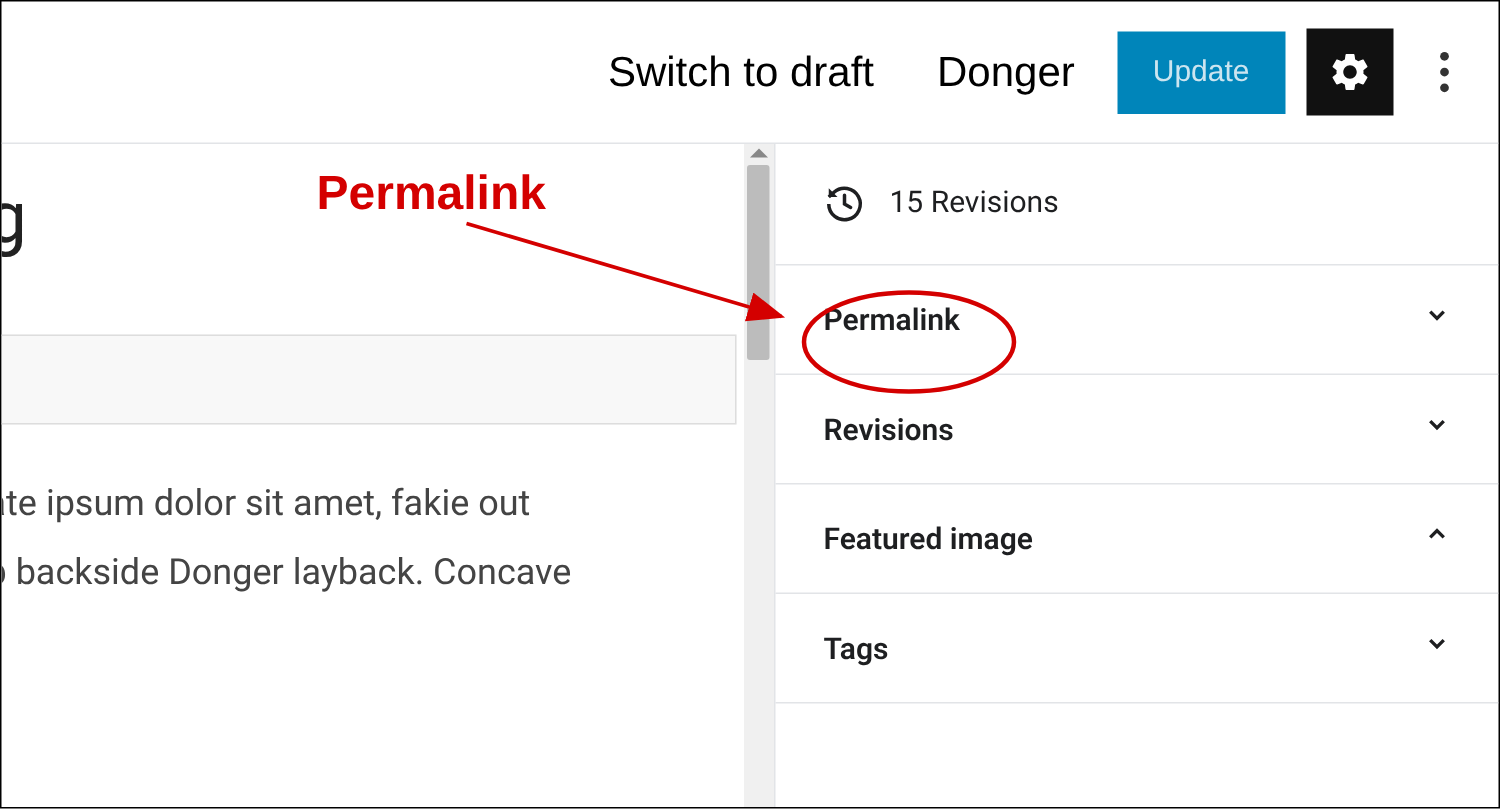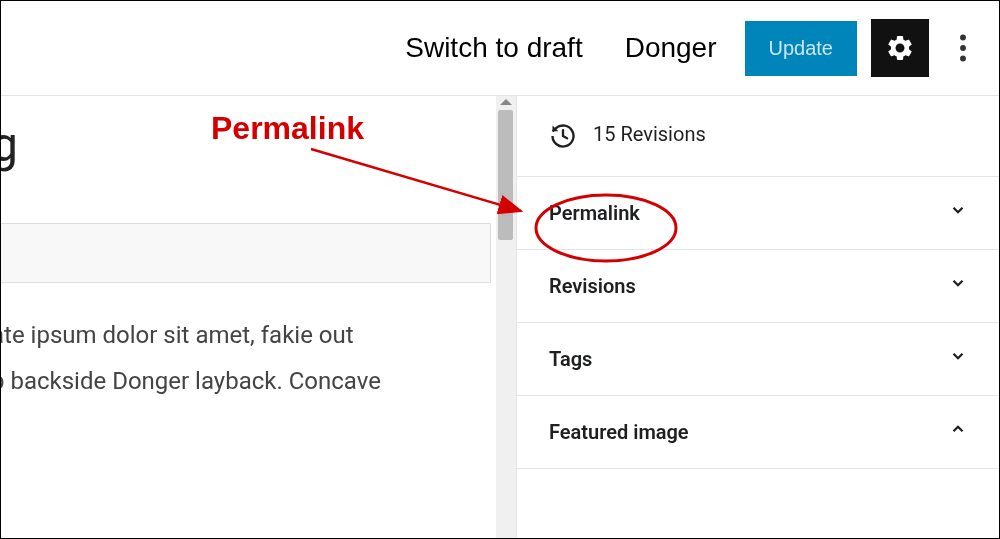--- a/index.html
+++ b/index.html
@@ -225,30 +225,30 @@
     </div>
 
     <div class="panel-row">
       <span class="panel-label">Revisions</span>
       <svg class="chevron" viewBox="0 0 24 24" fill="none" stroke="#1e1f21" stroke-width="3">
           <polyline points="6 9 12 15 18 9"></polyline>
         </svg>
     </div>
 
     <div class="panel-row">
+      <span class="panel-label">Featured image</span>
+      <svg class="chevron" viewBox="0 0 24 24" fill="none" stroke="#1e1f21" stroke-width="3">
+          <polyline points="6 15 12 9 18 15"></polyline>
+        </svg>
+    </div>
+
+    <div class="panel-row">
       <span class="panel-label">Tags</span>
       <svg class="chevron" viewBox="0 0 24 24" fill="none" stroke="#1e1f21" stroke-width="3">
           <polyline points="6 9 12 15 18 9"></polyline>
-        </svg>
-    </div>
-
-    <div class="panel-row">
-      <span class="panel-label">Featured image</span>
-      <svg class="chevron" viewBox="0 0 24 24" fill="none" stroke="#1e1f21" stroke-width="3">
-          <polyline points="6 15 12 9 18 15"></polyline>
         </svg>
     </div>
   </div>
 </div>
 
 <div class="annotation-label">Permalink</div>
 <svg class="annotation-svg">
   <defs>
     <marker id="arrowhead" markerWidth="10" markerHeight="8" refX="9" refY="4" orient="auto">
       <polygon points="0 0, 10 4, 0 8" fill="#d40000"></polygon>

